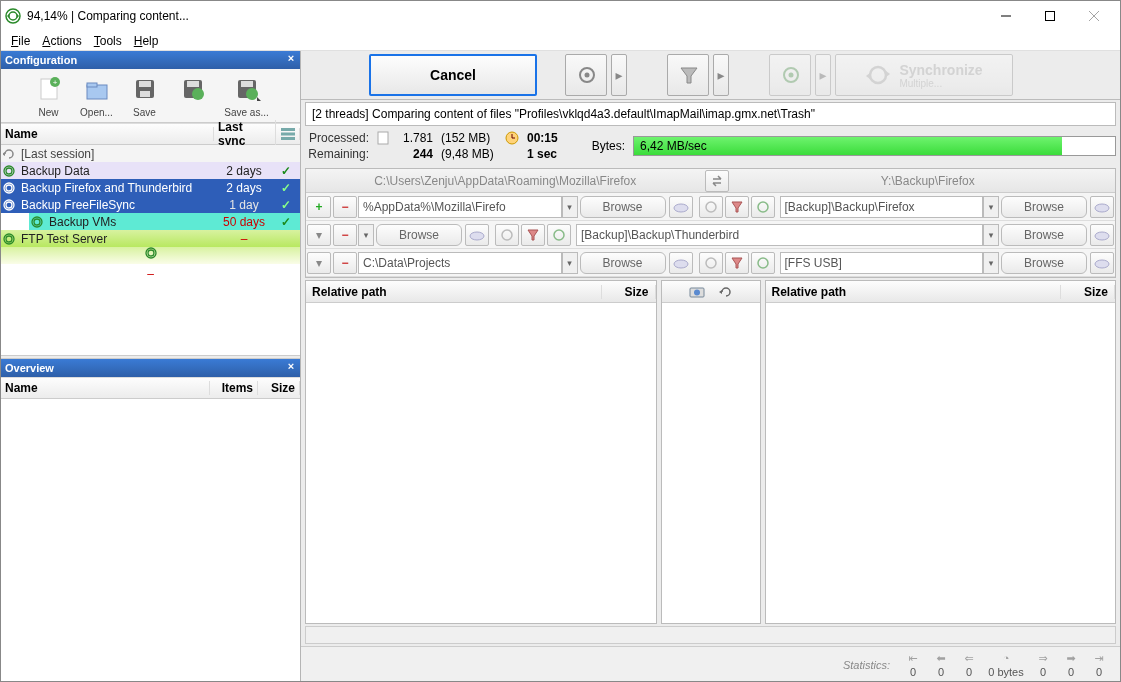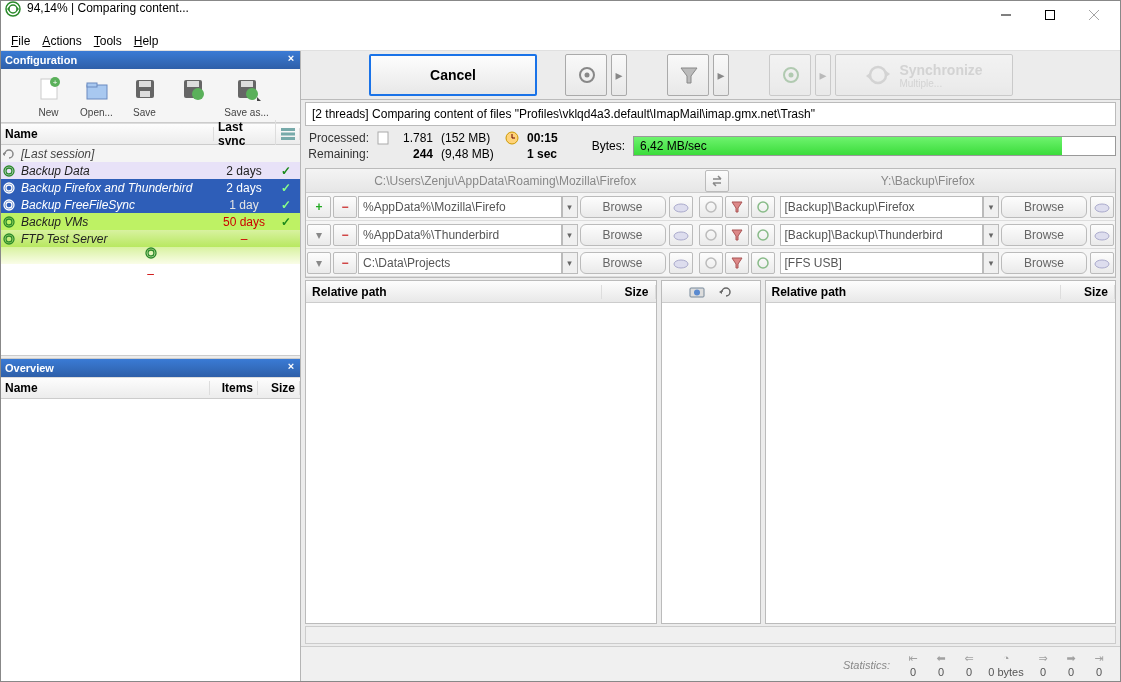--- a/index.html
+++ b/index.html
@@ -1,37 +1,37 @@
 <!DOCTYPE html>
 <html><head>
 <meta charset="utf-8">
 <style>
 * { box-sizing: border-box; margin: 0; padding: 0; }
 body { font-family: 'Segoe UI', Tahoma, sans-serif; font-size: 12px; background: #f0f0f0; overflow: hidden; width: 1121px; height: 682px; border: 1px solid #888; }
-.titlebar { height: 30px; background: #fff; display: flex; padding: 0 4px; }
+.titlebar { height: 30px; background: #fff; display: flex; align-items: center; padding: 0 4px; }
 .titlebar-icon { width: 16px; height: 16px; margin-right: 6px; }
 .titlebar-text { flex: 1; font-size: 12px; }
 .titlebar-buttons { display: flex; }
 .tbbtn { width: 44px; height: 28px; display: flex; align-items: center; justify-content: center; }
 .menubar { height: 20px; background: #fff; display: flex; align-items: center; padding: 0 4px; border-bottom: 1px solid #e0e0e0; }
 .menu-item { padding: 2px 6px; font-size: 12px; }
 .menu-item u { text-decoration: underline; }
 .main { display: flex; height: calc(682px - 31px - 20px); }
 .left-panel { width: 300px; display: flex; flex-direction: column; border-right: 1px solid #b5b5b5; }
 .panel-header { background: linear-gradient(#3a7bd5, #2e5fa8); color: #fff; height: 18px; display: flex; align-items: center; padding: 0 4px; font-size: 11px; font-weight: bold; position: relative; }
 .panel-close { position: absolute; right: 2px; top: 1px; width: 14px; height: 14px; color: #fff; font-size: 11px; text-align: center; }
 .toolbar-cfg { background: #f5f5f5; display: flex; justify-content: center; gap: 4px; padding: 4px 0; border-bottom: 1px solid #ccc; }
 .tbtn { display: flex; flex-direction: column; align-items: center; width: 44px; gap: 2px; }
 .tbtn-icon { width: 32px; height: 32px; display: flex; align-items: center; justify-content: center; }
 .tbtn-label { font-size: 10px; color: #444; }
 .grid-header { display: flex; background: linear-gradient(#fdfdfd,#ececec); border-top: 1px solid #ddd; border-bottom: 1px solid #ccc; height: 22px; align-items: center; font-size: 12px; font-weight: 600; }
 .grid-header .col { padding: 0 4px; border-right: 1px solid #ddd; }
 .cfg-list { background: #fff; flex: 0 0 auto; }
 .cfg-row { display: flex; align-items: center; height: 17px; font-size: 12px; padding: 0 2px; gap: 4px; }
-.cfg-row .name { flex: 1; padding-left: 2px; white-space: nowrap; overflow: hidden; font-style: italic; }
+.cfg-row .name { flex: 1; padding-left: 2px; white-space: nowrap; overflow: hidden; }
 .cfg-row .sync { width: 52px; text-align: center; }
 .cfg-row .status { width: 24px; text-align: center; }
 .chk { color: #1b8a1b; font-weight: bold; }
 .right-panel { flex: 1; display: flex; flex-direction: column; background: #ececec; }
 .action-bar { height: 49px; display: flex; align-items: center; padding: 2px 4px; gap: 4px; background: #ececec; border-bottom: 1px solid #bbb; }
 .big-btn { height: 42px; display: flex; align-items: center; justify-content: center; background: linear-gradient(#f9f9f9,#e8e8e8); border: 1px solid #aaa; border-radius: 2px; padding: 0 10px; font-size: 14px; }
 .big-btn.primary { border: 2px solid #1a73e8; font-weight: bold; width: 168px; background: linear-gradient(#fdfdfd,#e8e8e8); }
 .big-btn.gear { width: 42px; color: #888; }
 .big-btn.drop { width: 16px; padding: 0; color: #888; }
 .big-btn.disabled { opacity: 0.5; }
@@ -218,21 +218,21 @@
           <span>
             <svg width="12" height="12">
               <circle cx="6" cy="6" r="5" fill="none" stroke="#fff" stroke-width="1.3"></circle>
               <path d="M3 6 A3 3 0 0 1 9 6 M9 6 A3 3 0 0 1 3 6" fill="none" stroke="#fff" stroke-width="1.3"></path>
             </svg>
           </span>
           <span class="name">Backup FreeFileSync</span>
           <span class="sync" style="color:#e5e5e5">1 day</span>
           <span class="status chk" style="color:#8f8">✓</span>
         </div>
-        <div class="cfg-row" style="background: #bef264; color: rgb(34, 34, 34);">
+        <div class="cfg-row" style="background: #5eead4; color: rgb(34, 34, 34); margin-left: 28px;">
           <span>
             <svg width="12" height="12">
               <circle cx="6" cy="6" r="5" fill="none" stroke="#2a8a2a" stroke-width="1.3"></circle>
               <path d="M3 6 A3 3 0 0 1 9 6 M9 6 A3 3 0 0 1 3 6" fill="none" stroke="#2a8a2a" stroke-width="1.3"></path>
             </svg>
           </span>
           <span class="name">Backup VMs</span>
           <span class="sync" style="color:#c00">50 days</span>
           <span class="status chk" style="color:#1b8a1b">✓</span>
         </div>
@@ -402,21 +402,20 @@
             <div class="fp-browse">Browse</div>
             <div class="fp-sq">
               <svg width="16" height="12">
                 <ellipse cx="8" cy="7" rx="7" ry="4" fill="#dde" stroke="#aac"></ellipse>
               </svg>
             </div>
           </div>
           <div class="fp-row">
             <div class="fp-sq" style="color:#888">▾</div>
             <div class="fp-sq" style="color:#c33;font-weight:bold">−</div>
-            <div class="fp-input">%AppData%\Thunderbird</div>
             <div class="fp-drop">▾</div>
             <div class="fp-browse">Browse</div>
             <div class="fp-sq">
               <svg width="16" height="12">
                 <ellipse cx="8" cy="7" rx="7" ry="4" fill="#dde" stroke="#aac"></ellipse>
               </svg>
             </div>
             <div style="width:4px"></div>
             <div class="fp-sq">
               <svg width="14" height="14">

